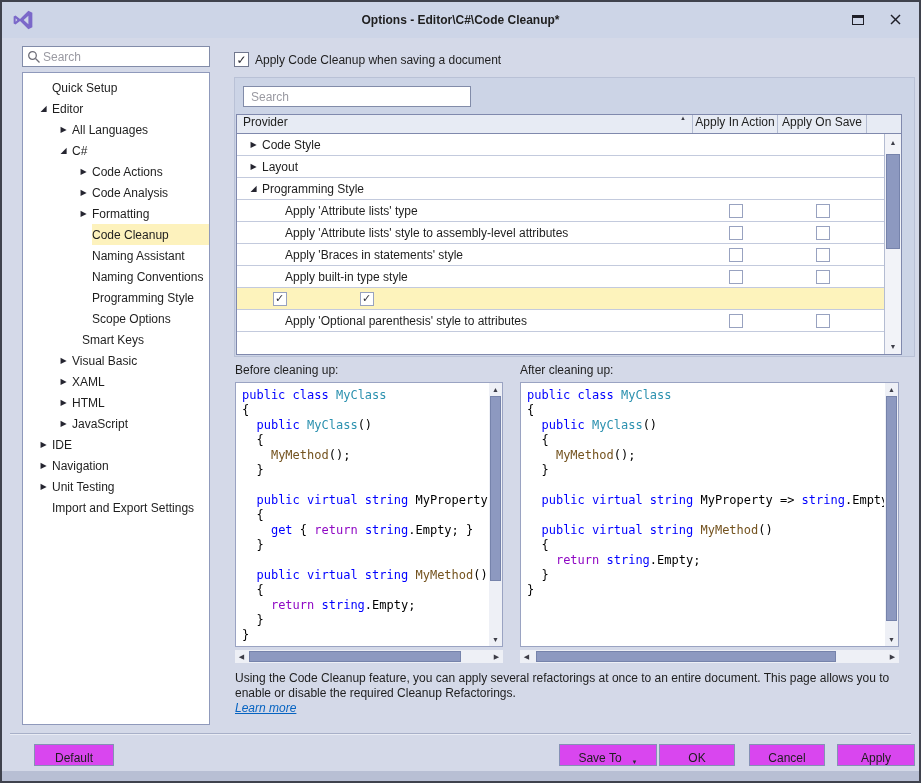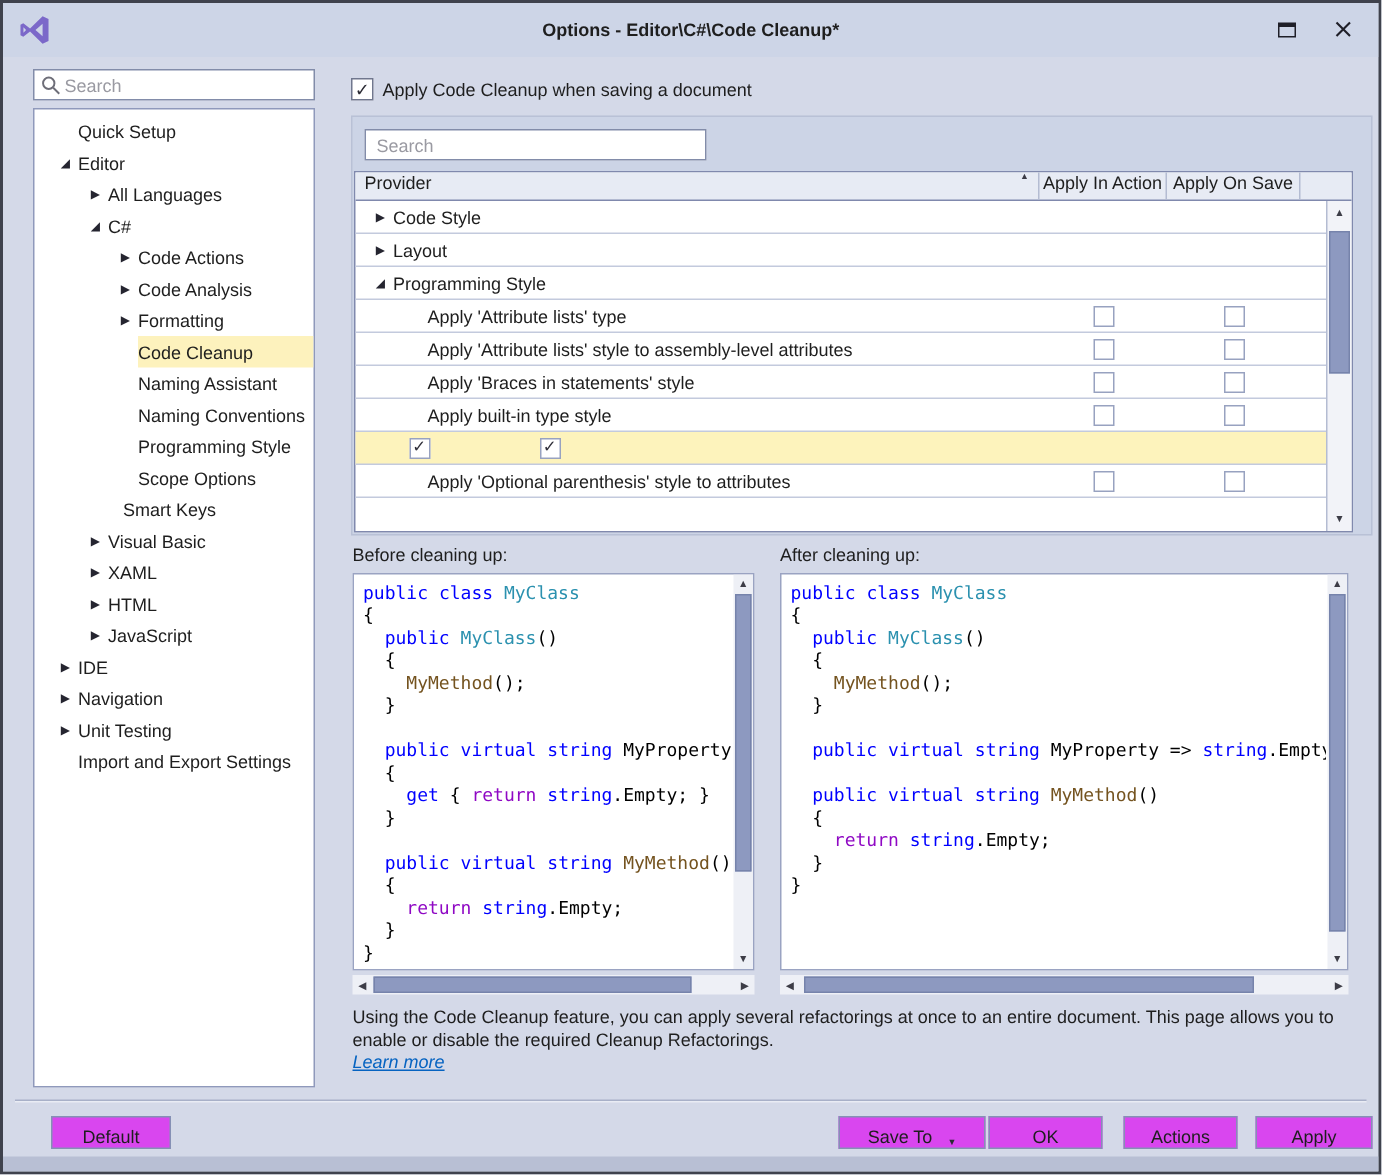--- a/index.html
+++ b/index.html
@@ -374,19 +374,19 @@
     <span>Default</span>
   </div>
   <div class="btn" style="left:545px;width:98px;">
     <span>Save To</span>
     <span class="caret">▼</span>
   </div>
   <div class="btn" style="left:645px;width:76px;">
     <span>OK</span>
   </div>
   <div class="btn" style="left:735px;width:76px;">
-    <span>Actions</span>
+    <span>Cancel</span>
   </div>
   <div class="btn" style="left:823px;width:78px;">
     <span>Apply</span>
   </div>
   <div class="bottom-band"></div>
 </div>
 
 </body></html>

